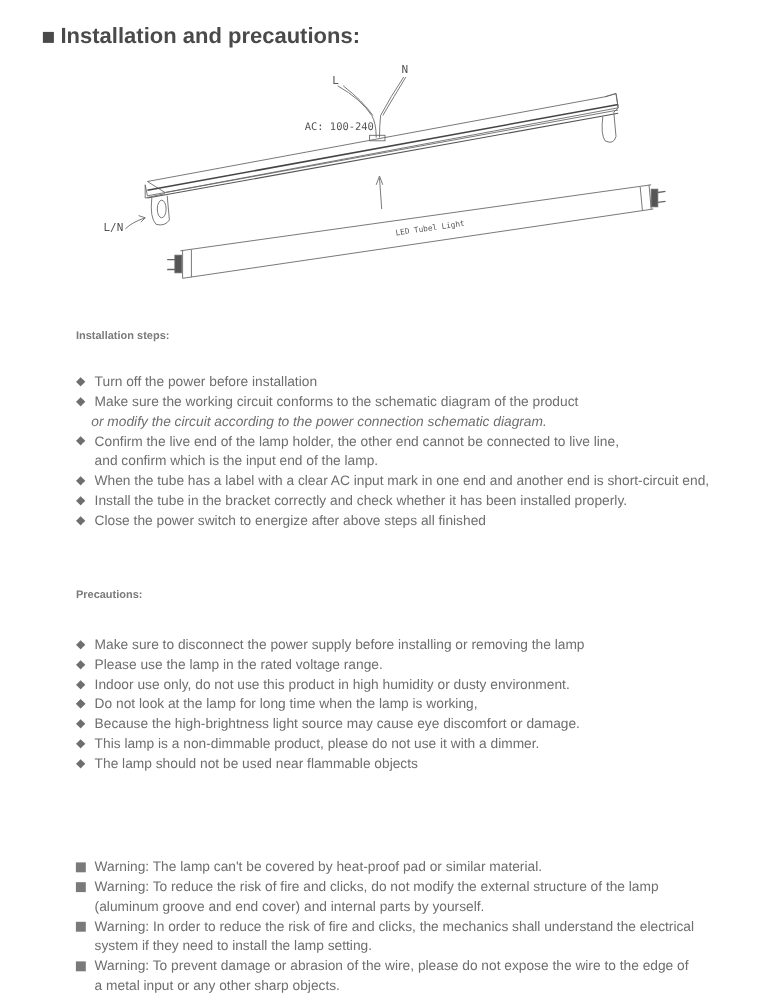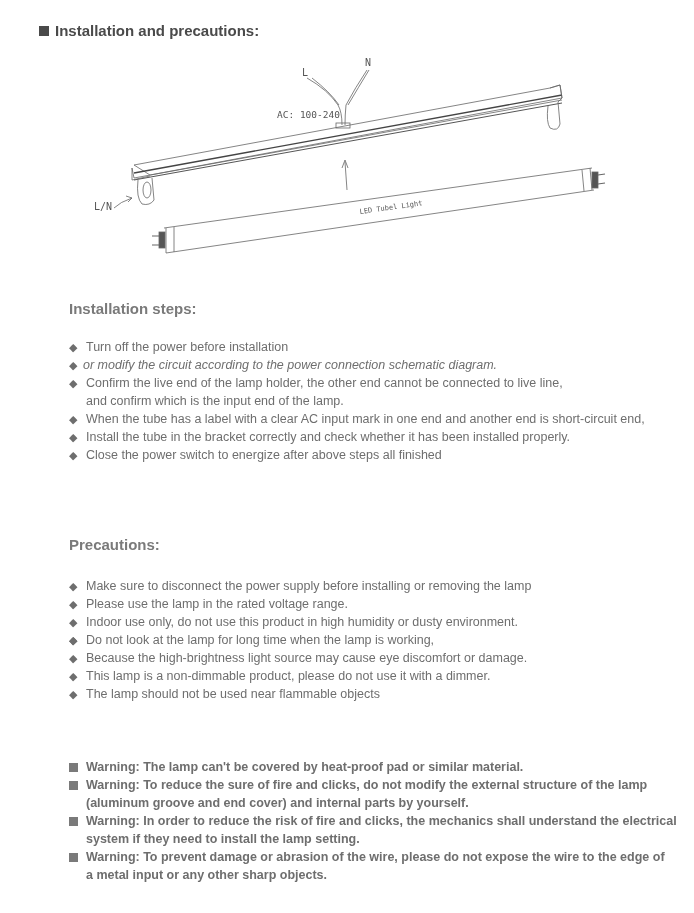--- a/index.html
+++ b/index.html
@@ -3,31 +3,31 @@
   <meta charset="utf-8">
   <style>
     html, body { margin: 0; padding: 0; background: #ffffff; }
     body {
       width: 694px; height: 913px; position: relative; overflow: hidden;
       font-family: "Liberation Sans", sans-serif;
       color: #666666;
     }
     .main-title {
       position: absolute; left: 39px; top: 22px;
-      font-size: 15px; font-weight: bold; color: #4a4a4a;
+      font-size: 20px; font-weight: bold; color: #4a4a4a;
       display: flex; align-items: center;
     }
     .main-title .sq {
       display: inline-block; width: 10px; height: 10px; background: #4a4a4a;
       margin-right: 6px;
     }
     .diagram { position: absolute; left: 80px; top: 50px; width: 560px; height: 220px; }
     .section-title {
       position: absolute; left: 69px;
-      font-size: 15px; font-weight: bold; color: #7a7a7a;
+      font-size: 10px; font-weight: bold; color: #7a7a7a;
     }
     .list { position: absolute; left: 69px; margin: 0; padding: 0; list-style: none; }
     .list li {
       font-size: 12.5px; line-height: 18px; color: #6e6e6e;
       position: relative; padding-left: 17px; white-space: nowrap;
     }
     .list li .bullet {
       position: absolute; left: 0; top: 0; color: #6e6e6e; font-size: 11px;
     }
     .list li .cont { display: block; }
@@ -94,38 +94,38 @@
     <text x="197" y="68" font-size="9.5">AC: 100-240</text>
     <text x="14" y="160" font-size="10">L/N</text>
     <text x="280" y="164" font-size="7" transform="rotate(-8 280 164)">LED Tubel Light</text>
   </g>
 </svg>
 
 <div class="section-title" style="top:300px;">Installation steps:</div>
 
 <ul class="list" style="top:338px;">
   <li><span class="bullet">◆</span><span>Turn off the power before installation</span></li>
-  <li><span class="bullet">◆</span><span class="cont" style="margin-left:-3px;font-style:italic;">or modify the circuit according to the power connection schematic diagram.</span></li>
+  <li><span class="bullet">◆</span><span>Make sure the working circuit conforms to the schematic diagram of the product</span><span class="cont" style="margin-left:-3px;font-style:italic;">or modify the circuit according to the power connection schematic diagram.</span></li>
   <li><span class="bullet">◆</span><span>Confirm the live end of the lamp holder, the other end cannot be connected to live line,</span><span class="cont">and confirm which is the input end of the lamp.</span></li>
   <li><span class="bullet">◆</span><span>When the tube has a label with a clear AC input mark in one end and another end is short-circuit end,</span></li>
   <li><span class="bullet">◆</span><span>Install the tube in the bracket correctly and check whether it has been installed properly.</span></li>
   <li><span class="bullet">◆</span><span>Close the power switch to energize after above steps all finished</span></li>
 </ul>
 
 <div class="section-title" style="top:536px;">Precautions:</div>
 
 <ul class="list" style="top:577px;">
   <li><span class="bullet">◆</span><span>Make sure to disconnect the power supply before installing or removing the lamp</span></li>
   <li><span class="bullet">◆</span><span>Please use the lamp in the rated voltage range.</span></li>
   <li><span class="bullet">◆</span><span>Indoor use only, do not use this product in high humidity or dusty environment.</span></li>
   <li><span class="bullet">◆</span></li>
   <li><span class="bullet">◆</span><span>Do not look at the lamp for long time when the lamp is working,</span></li>
   <li><span class="bullet">◆</span><span>Because the high-brightness light source may cause eye discomfort or damage.</span></li>
   <li><span class="bullet">◆</span><span>This lamp is a non-dimmable product, please do not use it with a dimmer.</span></li>
   <li><span class="bullet">◆</span><span>The lamp should not be used near flammable objects</span></li>
 </ul>
 
-<ul class="list warn" style="top:758px;font-weight:bold;">
+<ul class="list warn" style="top:779px;">
   <li><span class="bullet"></span><span>Warning: The lamp can't be covered by heat-proof pad or similar material.</span></li>
-  <li><span class="bullet"></span><span>Warning: To reduce the sure of fire and clicks, do not modify the external structure of the lamp</span><span class="cont">(aluminum groove and end cover) and internal parts by yourself.</span></li>
+  <li><span class="bullet"></span><span>Warning: To reduce the risk of fire and clicks, do not modify the external structure of the lamp</span><span class="cont">(aluminum groove and end cover) and internal parts by yourself.</span></li>
   <li><span class="bullet"></span><span>Warning: In order to reduce the risk of fire and clicks, the mechanics shall understand the electrical</span><span class="cont">system if they need to install the lamp setting.</span></li>
   <li><span class="bullet"></span><span>Warning: To prevent damage or abrasion of the wire, please do not expose the wire to the edge of</span><span class="cont">a metal input or any other sharp objects.</span></li>
 </ul>
 
 </body></html>

